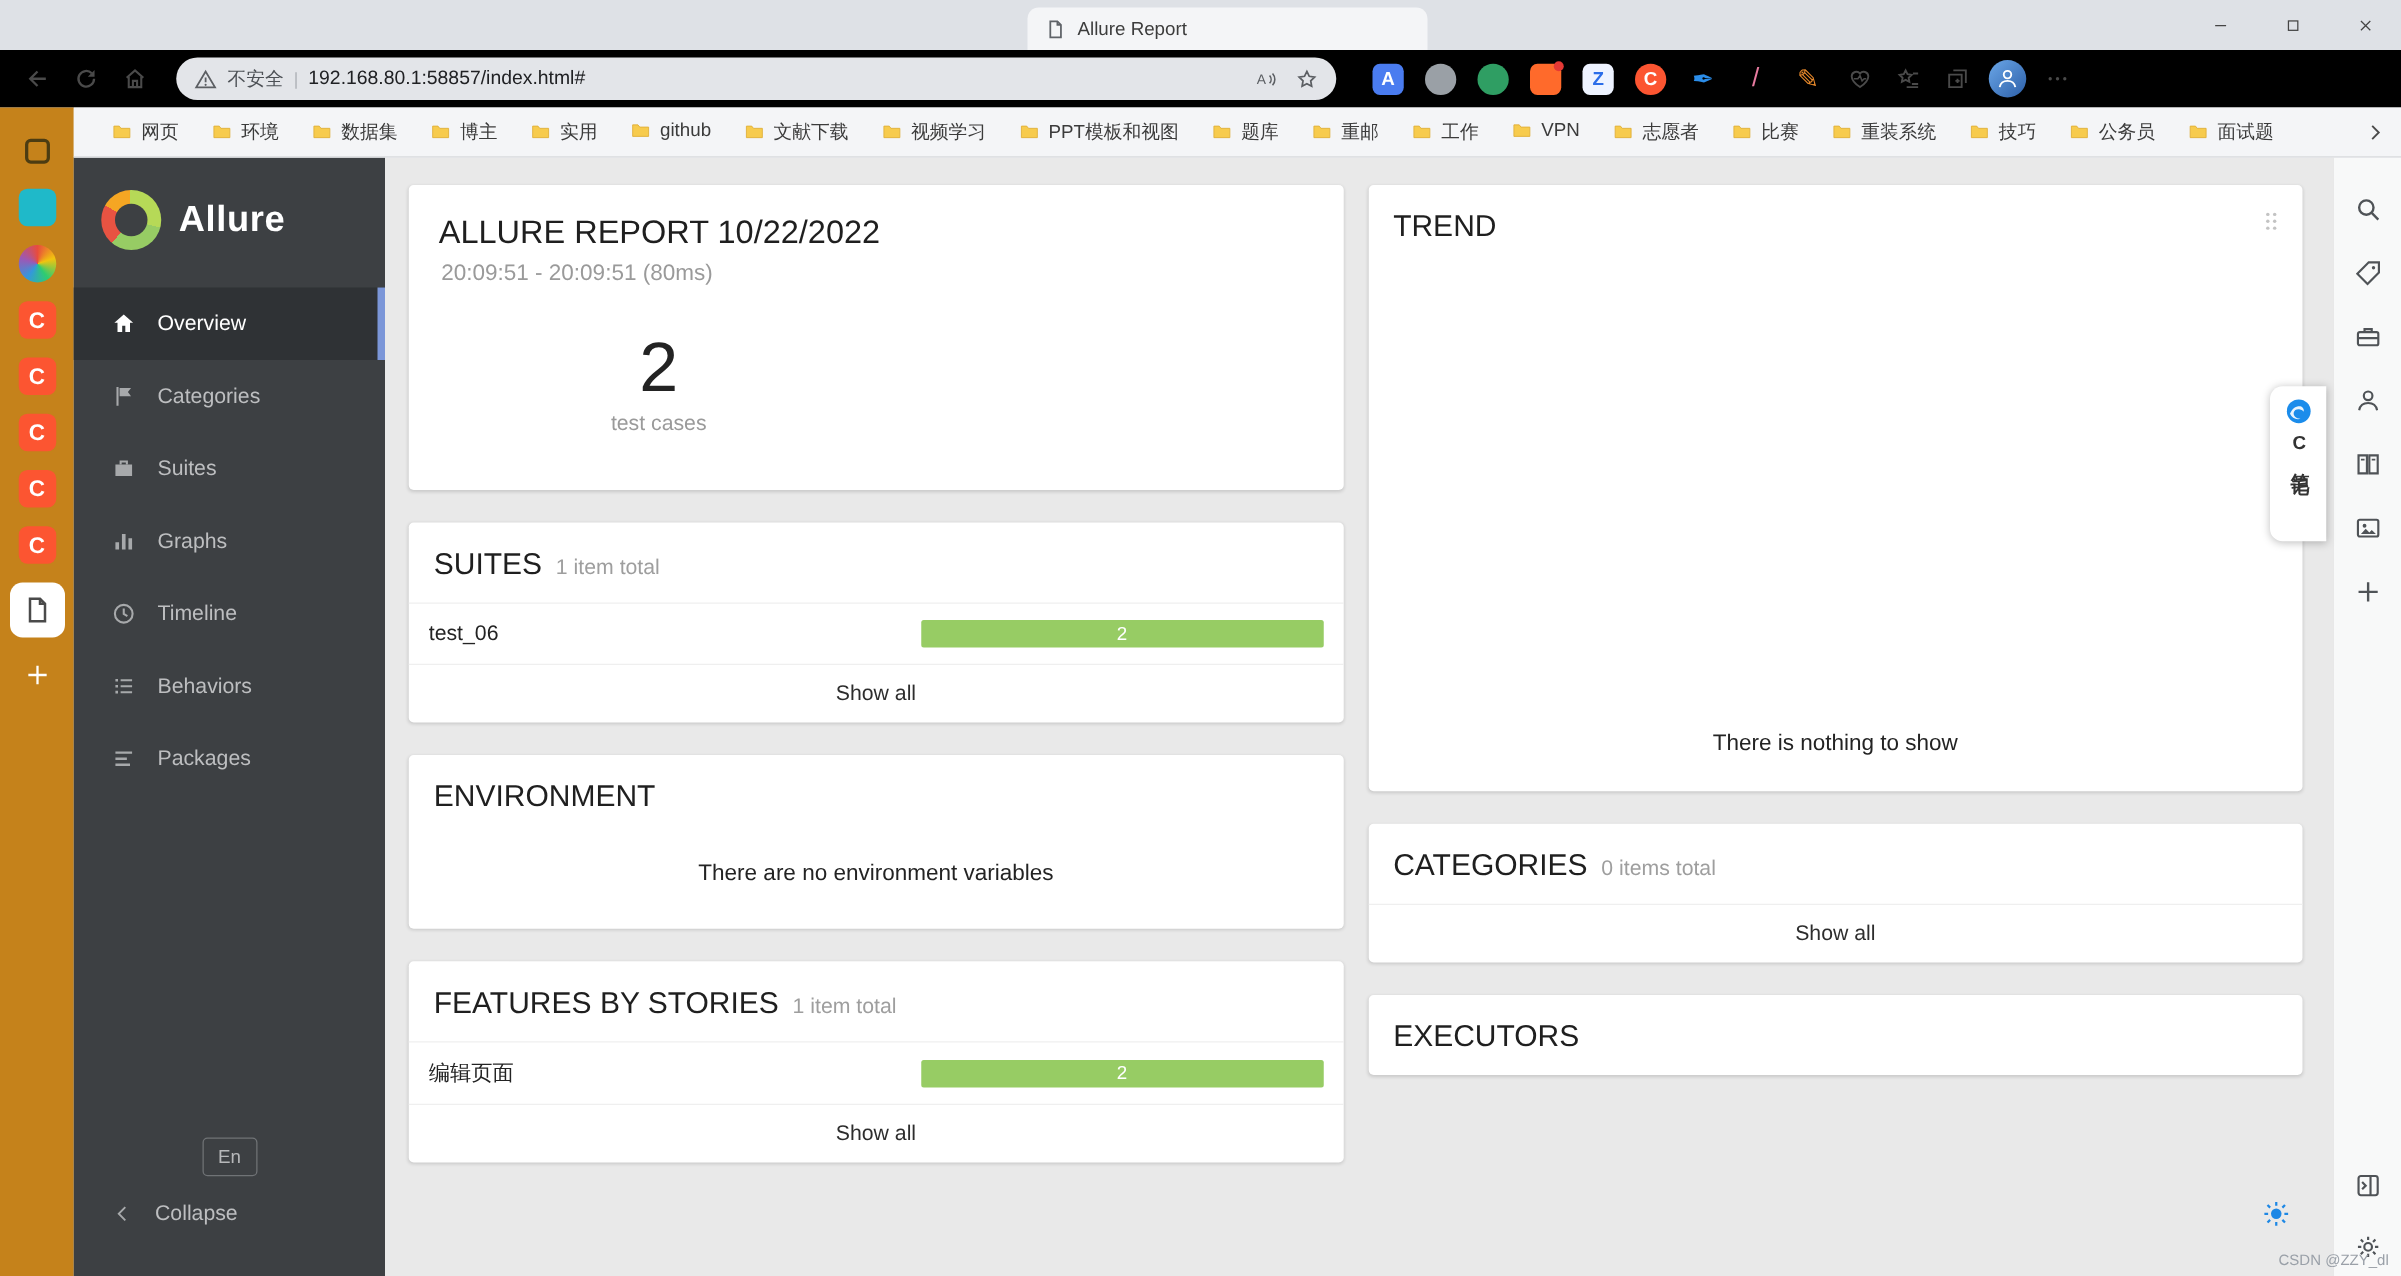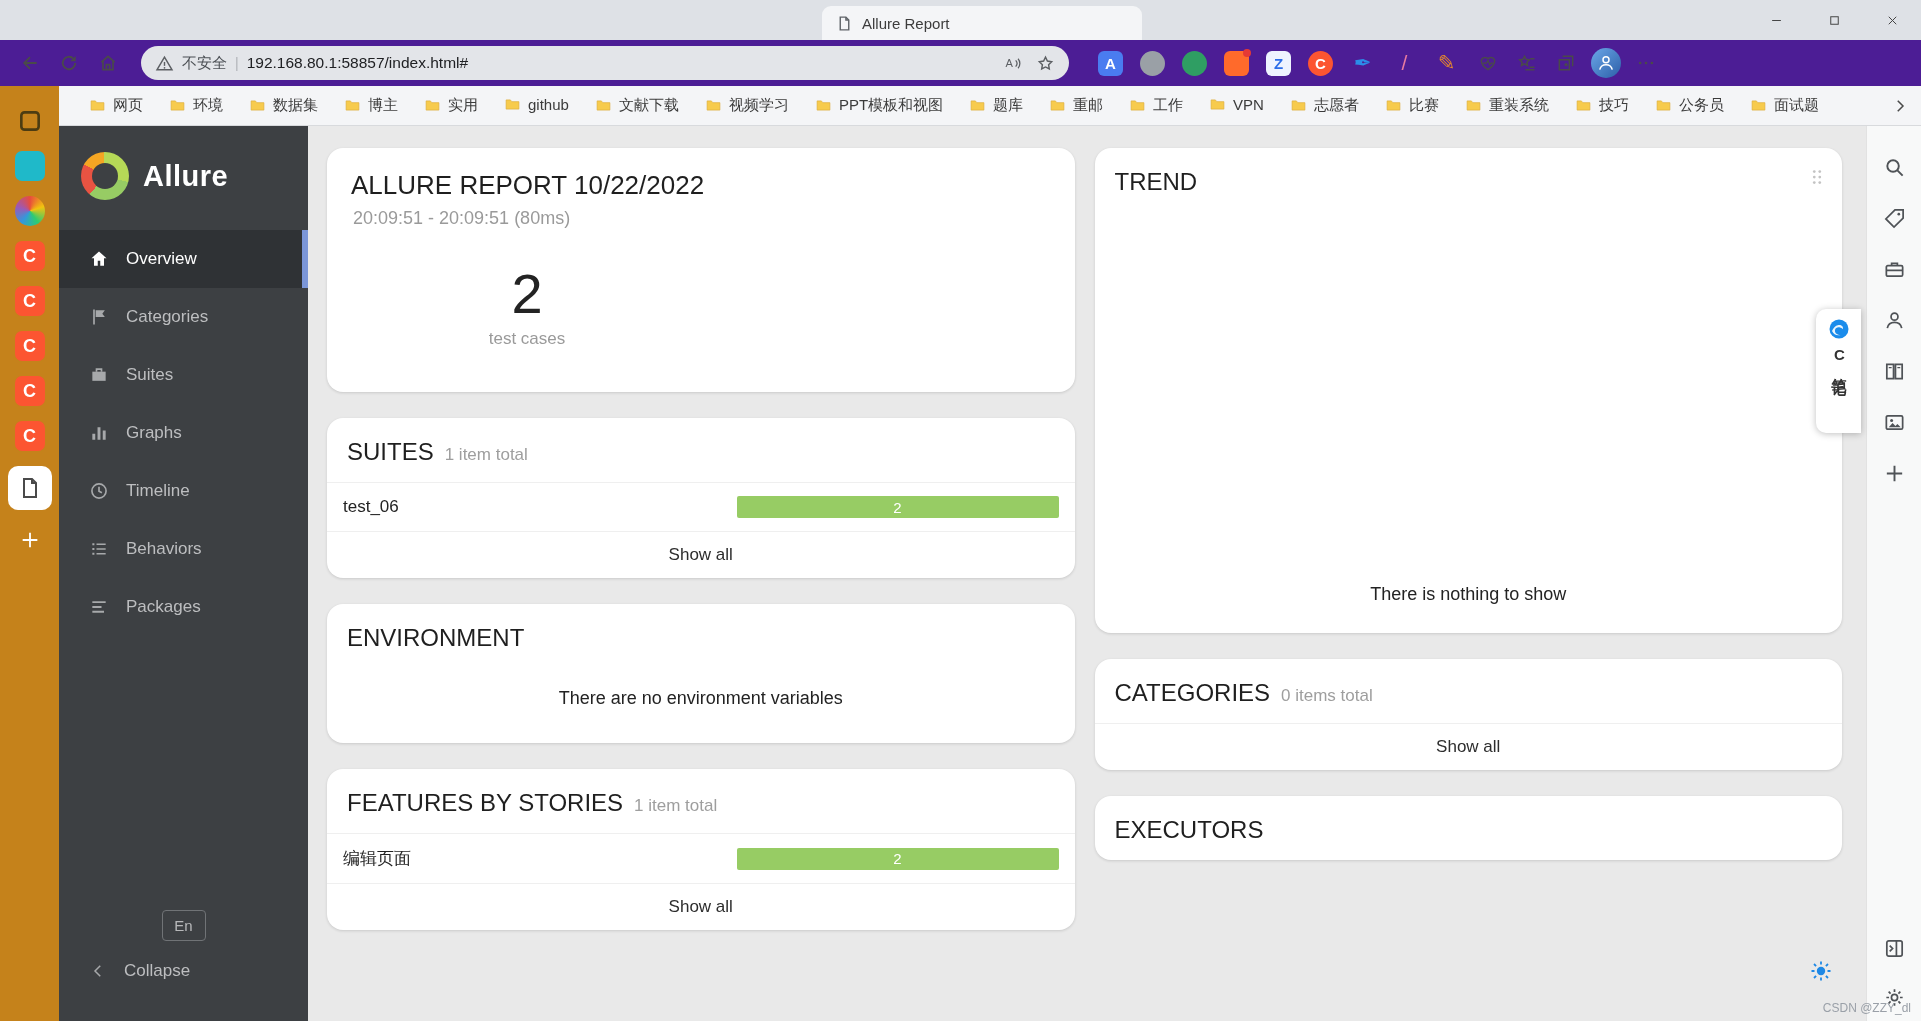--- a/index.html
+++ b/index.html
@@ -9,21 +9,21 @@
   .screen{position:relative;width:1921px;height:1021px;display:flex;flex-direction:column;overflow:hidden}
 
   
   .tabstrip{height:40px;background:#dee1e6;position:relative;flex:none}
   .tab{position:absolute;left:822px;bottom:0;height:34px;width:320px;background:#f4f5f7;border-radius:9px 9px 0 0;display:flex;align-items:center;gap:9px;padding:0 14px;font-size:15px;color:#3c3c3c}
   .tabicon{width:17px;height:17px;color:#5f6368;flex:none}
   .win-controls{position:absolute;right:0;top:0;height:40px;display:flex}
   .win-controls>span{width:58px;height:40px;display:flex;align-items:center;justify-content:center;color:#454545}
   .win-controls svg{width:15px;height:15px}
 
-  .toolbar{height:46px;background:#4c1d95;display:flex;align-items:center;padding:0 12px;gap:3px;flex:none}
+  .toolbar{height:46px;background:#000000;display:flex;align-items:center;padding:0 12px;gap:3px;flex:none}
   .tool-btn{width:36px;height:36px;border-radius:7px;padding:8px;color:#4a4a4a;flex:none}
   .address-bar{width:928px;height:34px;margin-left:12px;background:#e3e5e9;border-radius:17px;display:flex;align-items:center;padding:0 14px;gap:8px;flex:none}
   .addr-icon{width:19px;height:19px;color:#5c5f63;flex:none}
   .addr-sec{font-size:15px;color:#4d5156}
   .addr-div{color:#b0b3b8;font-size:14px}
   .addr-url{font-size:15.5px;color:#202124;flex:1;white-space:nowrap;overflow:hidden}
   .addr-right{display:flex;gap:14px;align-items:center}
   .ext-area{display:flex;align-items:center;gap:17px;margin-left:26px;margin-right:8px}
   .ext{width:25px;height:25px;border-radius:6px;display:flex;align-items:center;justify-content:center;font-size:15px;font-weight:bold;position:relative;flex:none}
   .ext.circle{border-radius:50%}
@@ -61,21 +61,21 @@
   .nav-item.active .nicon{color:#fff}
   .nav-item.active::after{content:"";position:absolute;right:0;top:0;bottom:0;width:6px;background:#7b96d8}
   .sb-spacer{flex:1}
   .lang-btn{margin:0 auto 20px;width:44px;height:31px;border:1px solid #707376;border-radius:4px;color:#b7b8ba;font-size:15px;display:flex;align-items:center;justify-content:center;cursor:pointer}
   .collapse{display:flex;align-items:center;gap:17px;padding:0 0 40px 30px;color:#bdbec0;font-size:17px;cursor:pointer}
   .collapse .nicon{width:18px;height:18px}
 
   
   .main{flex:1;display:flex;gap:20px;padding:22px 24px 0 19px;min-width:0;overflow:hidden}
   .col{flex:1;display:flex;flex-direction:column;gap:26px;min-width:0}
-  .widget{background:#fff;border-radius:16px;box-shadow:0 1px 3px rgba(0,0,0,.14)}
+  .widget{background:#fff;border-radius:4px;box-shadow:0 1px 3px rgba(0,0,0,.14)}
   .w-head{display:flex;align-items:baseline;gap:11px;padding:20px 20px 16px}
   .w-title{font-size:24px;color:#1f1f1f}
   .w-total{font-size:17px;color:#9e9e9e}
   .w-row{display:flex;align-items:center;border-top:1px solid #efefef;padding:13px 16px}
   .row-name{flex:1;font-size:17px;color:#232323}
   .bar-wrap{width:45%;flex:none}
   .bar{display:flex;align-items:center;justify-content:center;height:22px;background:#97cc64;border-radius:2px;color:#fff;font-size:15px}
   .w-showall{border-top:1px solid #efefef;text-align:center;padding:13px;font-size:17px;color:#2d2d2d;cursor:pointer}
   .w-empty{text-align:center;font-size:18px;color:#232323;padding:20px 20px 34px}
 

